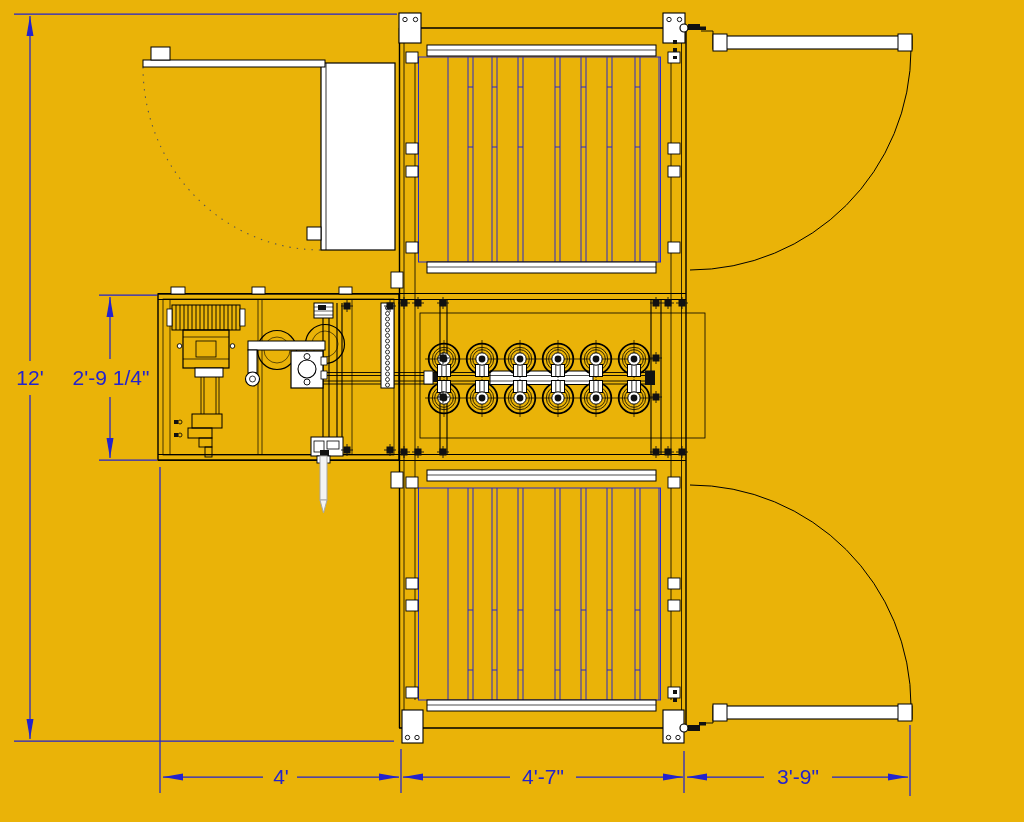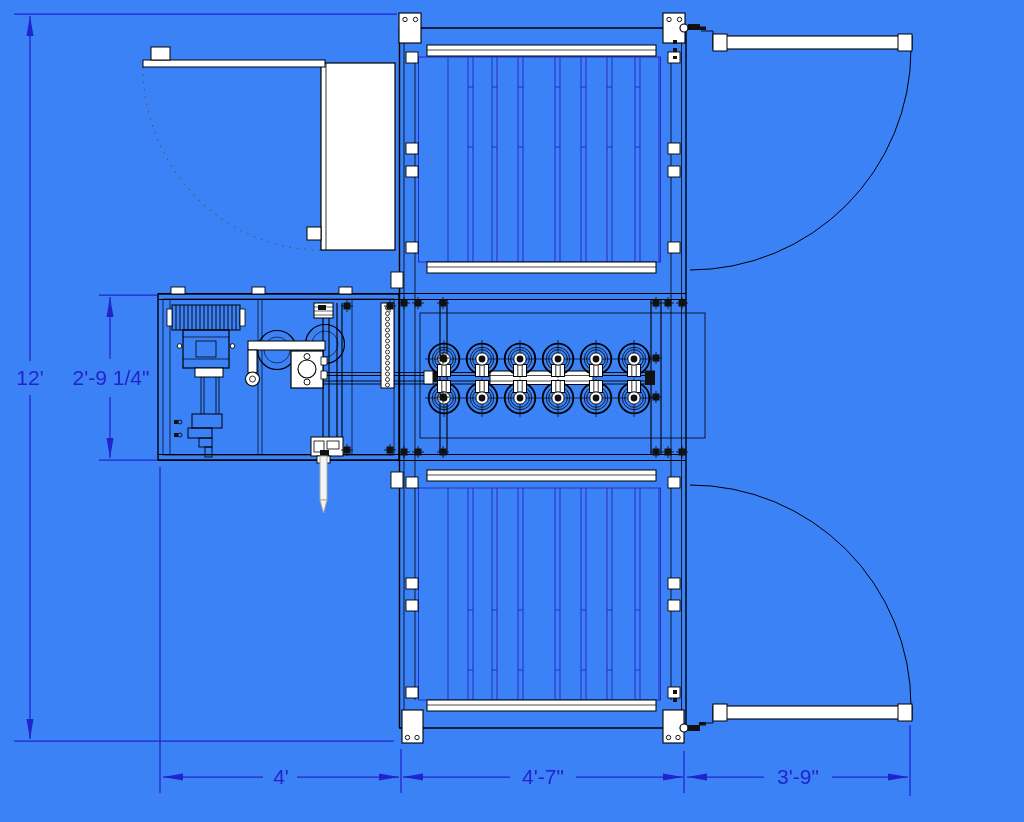--- a/index.html
+++ b/index.html
@@ -1,16 +1,16 @@
 <!DOCTYPE html>
 <html><head>
 <meta charset="utf-8">
 <style>
   html,body { margin:0; padding:0; background:#ffffff; }
-  .canvas { width:1024px; height:822px; position:relative; background:#3b82f6; overflow:hidden; }
+  .canvas { width:1024px; height:822px; position:relative; background:#eab308; overflow:hidden; }
   svg { display:block; }
   .lw { stroke:#000; fill:none; }
   .dim { stroke:#2323cd; fill:none; stroke-width:1.25; }
   .dimfill { fill:#2323cd; stroke:none; }
   .dim-text { font:21px "Liberation Sans", sans-serif; fill:#2323cd; text-anchor:middle; }
   .belt { stroke:#2a2ac6; fill:none; stroke-width:1; }
   .white { fill:#fff; stroke:#000; }
   .dark { fill:#111; stroke:none; }
 </style>
 </head>

